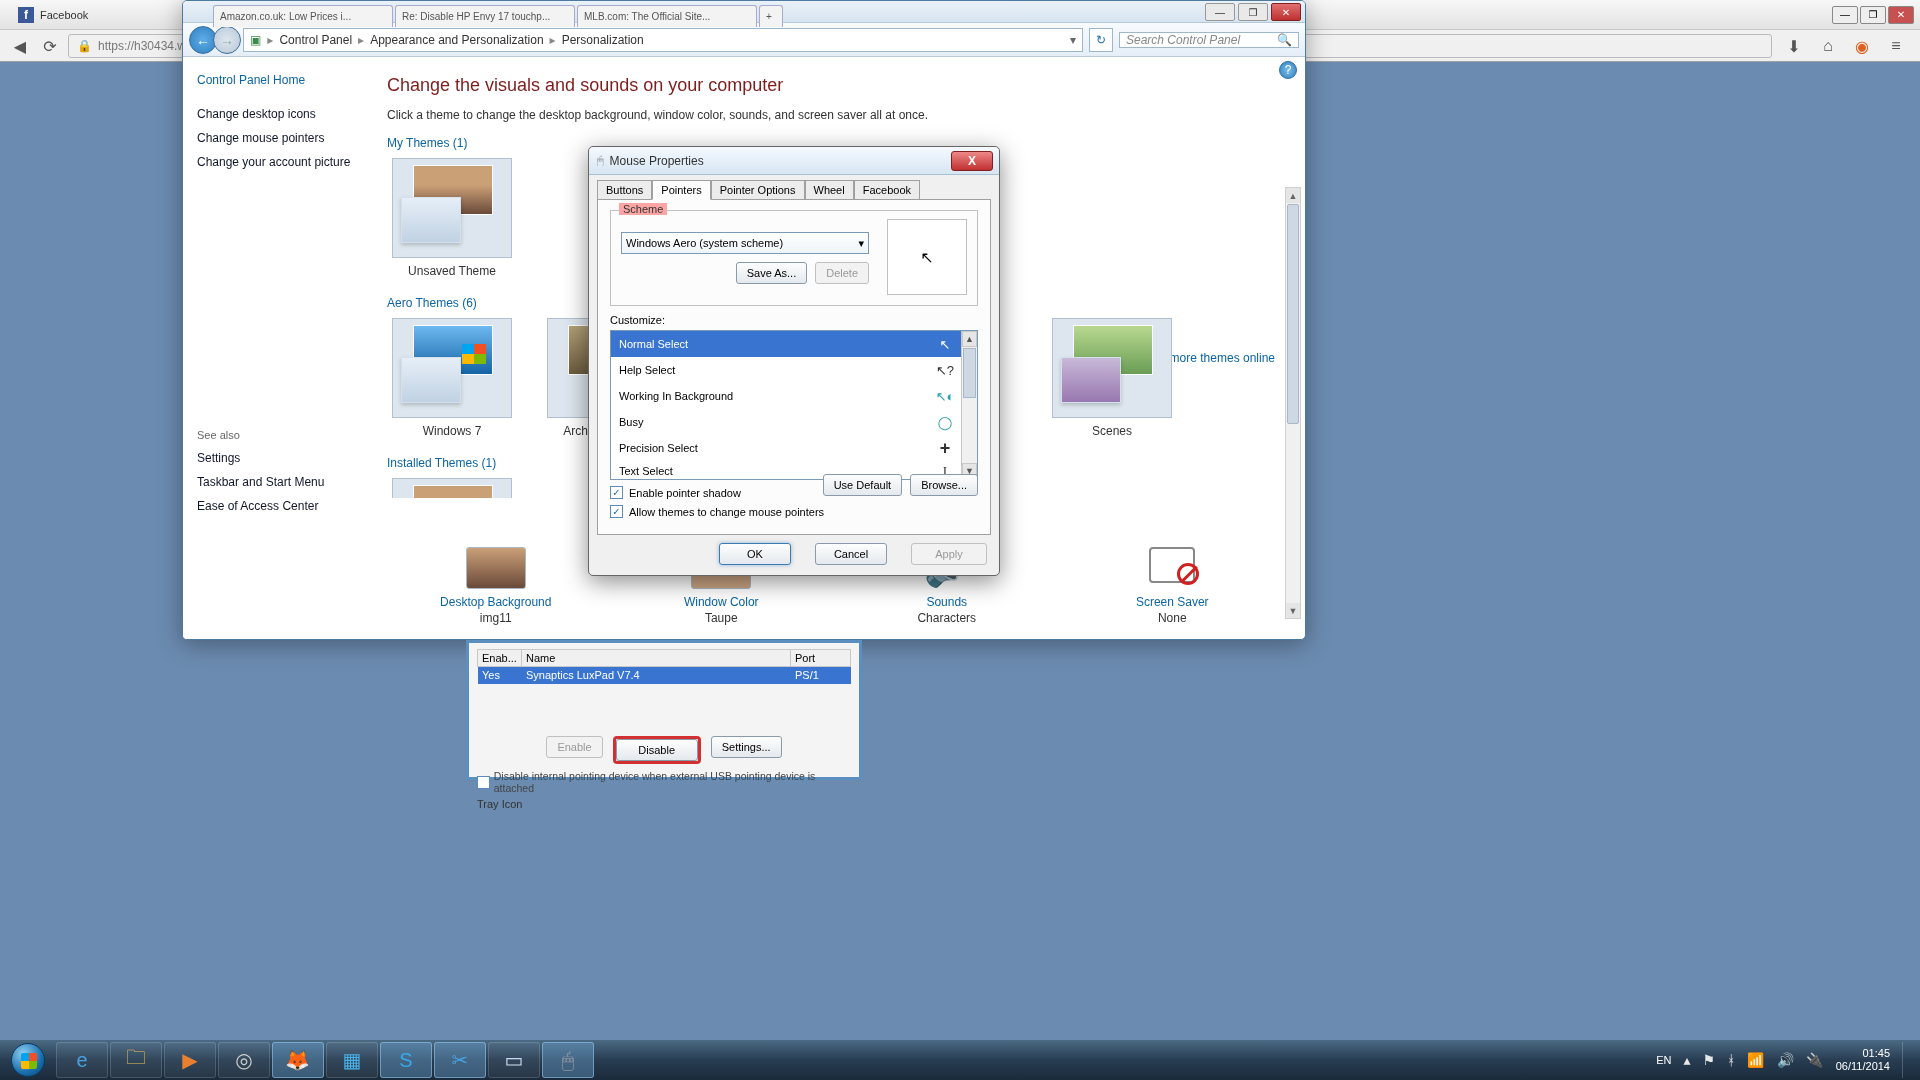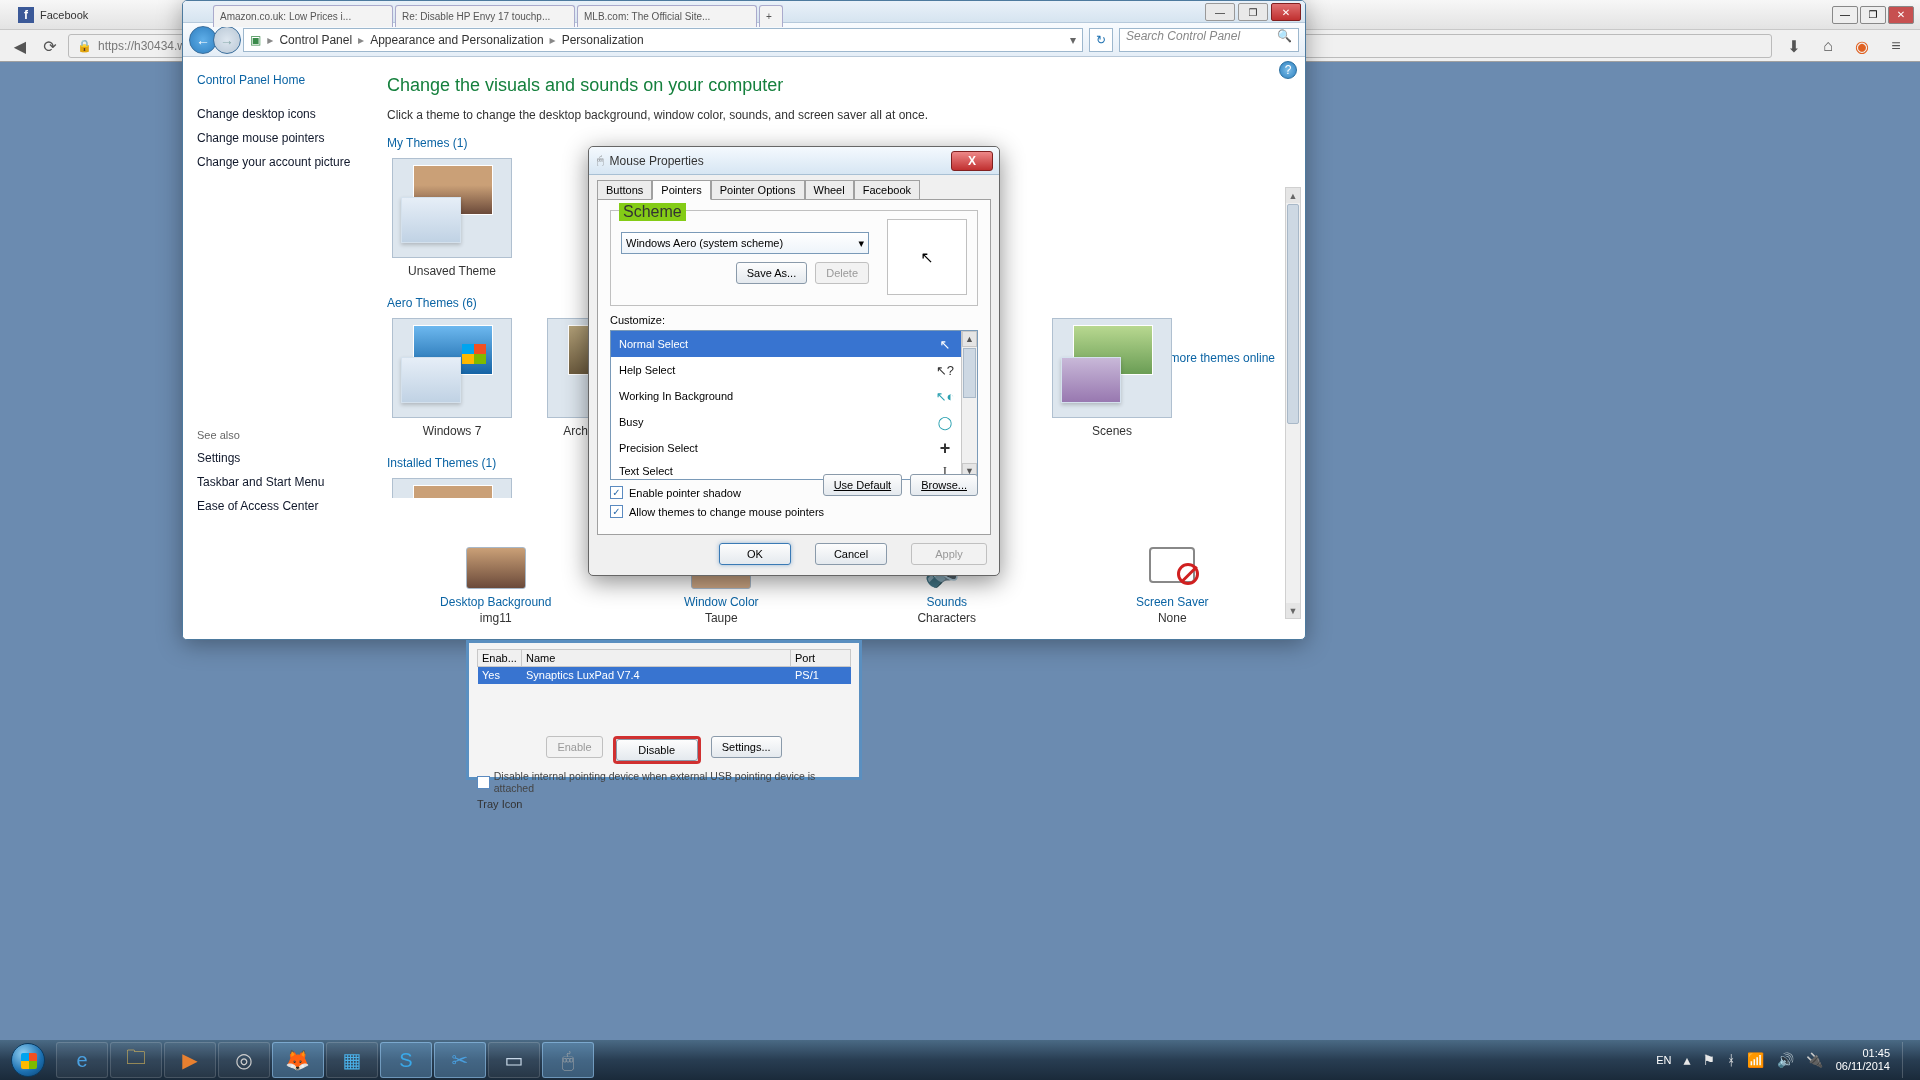--- a/index.html
+++ b/index.html
@@ -27,29 +27,29 @@
 .cp-winctrls { position:absolute; right:4px; top:2px; display:flex; gap:3px; }
 .cp-winctrls span { width:30px; height:18px; background:#e9e9e9; border:1px solid #999; border-radius:2px; display:flex; align-items:center; justify-content:center; font-size:10px; color:#333;}
 .cp-winctrls .xbtn { background:linear-gradient(#e07070,#c03030); color:#fff; border-color:#802020;}
 .cp-addrbar { height:34px; background:linear-gradient(#f8fbfe,#e5eef7); border-bottom:1px solid #b8c8d8; display:flex; align-items:center; padding:0 6px; gap:6px;}
 .cp-navarrows { display:flex; }
 .cp-arrow { width:28px; height:28px; border-radius:50%; background:radial-gradient(#5faee8,#2f7fc0); color:#fff; display:flex; align-items:center; justify-content:center; font-size:14px; border:1px solid #3a6e9c; margin-right:-4px;}
 .cp-arrow.dis { background:radial-gradient(#dde6ef,#b8c7d5); color:#8aa;}
 .cp-breadcrumb { flex:1; height:24px; border:1px solid #9db7cd; background:#fff; display:flex; align-items:center; font-size:12px; color:#333; padding:0 6px; gap:2px;}
 .cp-breadcrumb .sep { color:#888; padding:0 4px;}
 .cp-refresh { width:24px; height:24px; border:1px solid #9db7cd; background:#fff; display:flex; align-items:center; justify-content:center; color:#1b6fb0; font-size:12px;}
-.cp-search { width:180px; height:24px; border:1px solid #9db7cd; background:#fff; display:flex; padding:0 6px; font-size:12px; color:#888;}
+.cp-search { width:180px; height:16px; border:1px solid #9db7cd; background:#fff; display:flex; padding:0 6px; font-size:12px; color:#888;}
 .cp-search .mag { margin-left:auto; color:#3a7ab5;}
 .cp-body { display:flex; height:calc(100% - 56px); position:relative;}
 .cp-sidebar { width:184px; background:#fff; padding:16px 14px; font-size:12px;}
 .cp-sidebar .home { color:#0b64a4; margin-bottom:20px; cursor:pointer;}
 .cp-sidebar .link { color:#0f172a; margin-bottom:10px; cursor:pointer;}
 .cp-sidebar .seealso { margin-top:260px; color:#666; font-size:11px; margin-bottom:10px;}
 .cp-main { flex:1; padding:18px 20px 10px; position:relative; overflow:hidden;}
-.cp-main h1 { color:#15803d; font-weight:normal; font-size:18px; margin-bottom:12px;}
+.cp-main h1 { color:#7f1d1d; font-weight:normal; font-size:18px; margin-bottom:12px;}
 .cp-main .subtitle { font-size:12px; color:#333; margin-bottom:14px;}
 .theme-section-title { font-size:12px; color:#0b64a4; margin-bottom:8px;}
 .themes-row { display:flex; gap:30px; margin-bottom:18px; align-items:flex-start;}
 .theme-item { width:130px; text-align:center; font-size:12px; color:#333;}
 .theme-thumb { width:120px; height:100px; margin:0 auto 6px; background:#dde6ee; border:1px solid #b0c0d0; position:relative; overflow:hidden;}
 .theme-thumb .mini1 { position:absolute; width:80px; height:50px; left:20px; top:6px; background:linear-gradient(#4a6a8a,#2b3e55); border:1px solid #fff;}
 .theme-thumb .arch { background:linear-gradient(#caa077 40%,#6b4a3a);}
 .theme-thumb .mini2 { position:absolute; width:60px; height:46px; left:8px; top:38px; background:linear-gradient(#e6eef7,#c0d2e4); border:1px solid #d4e1ed; box-shadow:0 2px 4px rgba(0,0,0,.2);}
 .theme-thumb.win7 .mini1 { background:linear-gradient(#6db8ef,#1564a5);}
 .theme-thumb.win7 .flag { position:absolute; left:48px; top:18px; width:24px; height:20px; background:conic-gradient(#f25022 0 25%,#7fba00 0 50%,#ffb900 0 75%,#00a4ef 0);}
@@ -75,41 +75,41 @@
 
 .mouse-dlg { position:absolute; left:588px; top:146px; width:412px; height:430px; background:#f0f0f0; border:1px solid #666; box-shadow:0 6px 24px rgba(0,0,0,.45); border-radius:5px;}
 .mouse-title { height:28px; background:linear-gradient(#f4f9fe,#d7e6f3); border-bottom:1px solid #a8c0d4; display:flex; align-items:center; padding:0 8px; font-size:12px; color:#333; gap:6px; border-radius:5px 5px 0 0;}
 .mouse-title .ic { font-size:11px; color:#666;}
 .mouse-close { position:absolute; right:6px; top:4px; width:42px; height:20px; background:linear-gradient(#e88,#c03030); border:1px solid #802020; border-radius:3px; color:#fff; display:flex; align-items:center; justify-content:center; font-size:12px; font-weight:bold;}
 .mouse-tabs { display:flex; padding:4px 8px 0; gap:0;}
 .mouse-tab { font-size:11px; padding:3px 8px; background:#ececec; border:1px solid #a0a0a0; border-bottom:none; position:relative; top:1px; cursor:pointer;}
 .mouse-tab.active { background:#fcfcfc; border-bottom:1px solid #fcfcfc; z-index:2;}
 .mouse-panel { margin:0 8px 8px; border:1px solid #a0a0a0; background:#fcfcfc; padding:10px 12px 8px; height:336px; position:relative;}
 .fieldset { border:1px solid #c0c0c0; padding:8px 10px 10px; position:relative; margin-bottom:8px;}
-.fieldset .legend { position:absolute; top:-8px; left:8px; background:#84cc16; padding:0 4px; font-size:16px; color:#333;}
+.fieldset .legend { position:absolute; top:-8px; left:8px; background:#fca5a5; padding:0 4px; font-size:11px; color:#333;}
 .scheme-row { display:flex; gap:14px; align-items:center;}
 .scheme-left { flex:1;}
 .scheme-select { width:248px; height:22px; border:1px solid #7a9ab8; background:linear-gradient(#fff,#eef4fa); font-size:11px; padding:2px 4px; display:flex; align-items:center; justify-content:space-between; margin-top:2px;}
 .scheme-btns { display:flex; gap:8px; margin-top:8px; justify-content:flex-end; width:248px;}
 .preview-box { width:80px; height:76px; border:1px solid #c0c0c0; background:#fff; display:flex; align-items:center; justify-content:center; font-size:16px;}
 .customize-label { font-size:11px; margin:6px 0 4px;}
 .cursor-list { border:1px solid #7a9ab8; height:150px; background:#fff; position:relative;}
 .cursor-item { display:flex; align-items:center; justify-content:space-between; font-size:11px; padding:5px 24px 5px 8px; height:26px;}
 .cursor-item.sel { background:#3874d0; color:#fff;}
 .cursor-icon { width:16px; height:16px; display:flex; align-items:center; justify-content:center; font-size:13px; color:#333;}
 .cursor-item.sel .cursor-icon { color:#fff;}
 .list-scroll { position:absolute; right:0; top:0; bottom:0; width:16px; background:#f0f0f0; border-left:1px solid #c8c8c8;}
 .list-scroll .arr { height:16px; display:flex; align-items:center; justify-content:center; font-size:9px; background:#e5e5e5; border:1px solid #c8c8c8; color:#555;}
 .list-scroll .thumb { position:absolute; top:17px; left:1px; right:1px; height:50px; background:#cdd8e3; border:1px solid #a8b8c8;}
 .chk-row { display:flex; align-items:center; gap:6px; font-size:11px; margin-top:6px;}
 .chk { width:13px; height:13px; border:1px solid #5a8ac0; background:#fff; display:flex; align-items:center; justify-content:center; font-size:10px; color:#2a6aaa;}
 .btn { height:22px; padding:0 10px; background:linear-gradient(#fdfdfd,#e4e9ee); border:1px solid #8a9aaa; border-radius:3px; font-size:11px; display:inline-flex; align-items:center; justify-content:center; cursor:pointer;}
 .btn.disabled { color:#999; border-color:#c0c0c0; background:#f2f2f2;}
 .btn.primary { border:1px solid #3a7ab5; box-shadow:0 0 4px rgba(58,122,181,.5);}
-.panel-btns-right { position:absolute; right:12px; bottom:38px; display:flex; gap:8px;text-decoration:underline;}
+.panel-btns-right { position:absolute; right:12px; bottom:38px; display:flex; gap:8px;}
 .dlg-btns { display:flex; gap:24px; justify-content:flex-end; padding:0 12px 10px;align-items:center;}
 
 
 .device-frag { position:absolute; left:466px; top:640px; width:396px; height:140px; background:#f4f4f4; border:3px solid #5a8fc0; padding:6px 8px; font-size:11px;}
 .device-frag table { width:100%; border-collapse:collapse; font-size:11px;}
 .device-frag th { background:#f0f0f0; border:1px solid #c8c8c8; padding:2px 4px; text-align:left; font-weight:normal;}
 .device-frag td { padding:2px 4px; border:1px solid transparent;}
 .device-frag tr.selrow td { background:#3874d0; color:#fff;}
 .device-btns { display:flex; gap:10px; justify-content:center; margin-top:52px;}
 .disable-hl { border:3px solid #d03030; border-radius:4px; padding:0;}

